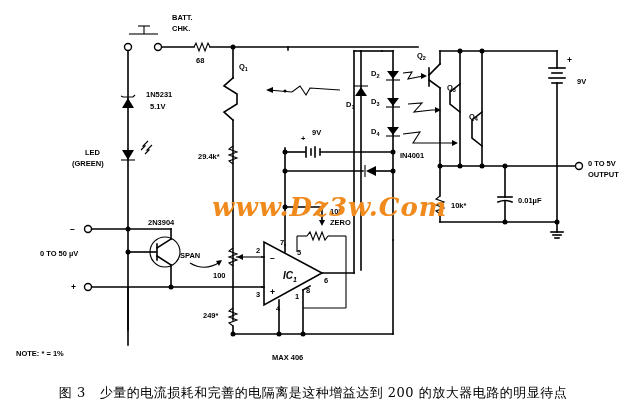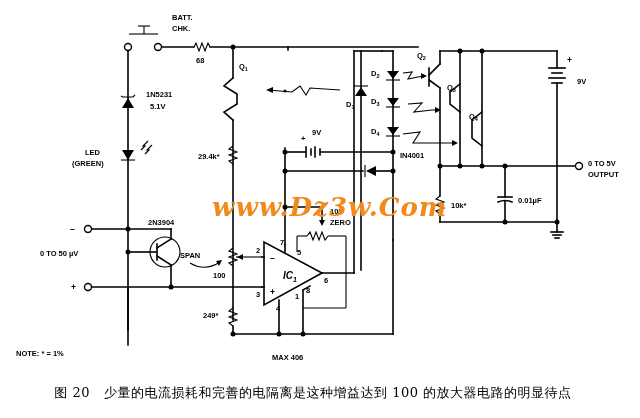--- a/index.html
+++ b/index.html
@@ -285,14 +285,14 @@
 
   <line class="w" x1="393" y1="240" x2="393" y2="334"></line>
 
   <text class="wm" x="212" y="216">www.Dz3w.Com</text>
 
   <text class="lblsm" x="16" y="356">NOTE: * = 1%</text>
   <text class="lblsm" x="272" y="360">MAX 406</text>
 </svg>
 
 <div id="caption">
-  <span>图 20</span><span>少量的电流损耗和完善的电隔离是这种增益达到 100 的放大器电路的明显待点</span>
+  <span>图 3</span><span>少量的电流损耗和完善的电隔离是这种增益达到 200 的放大器电路的明显待点</span>
 </div>
 
 </body></html>

